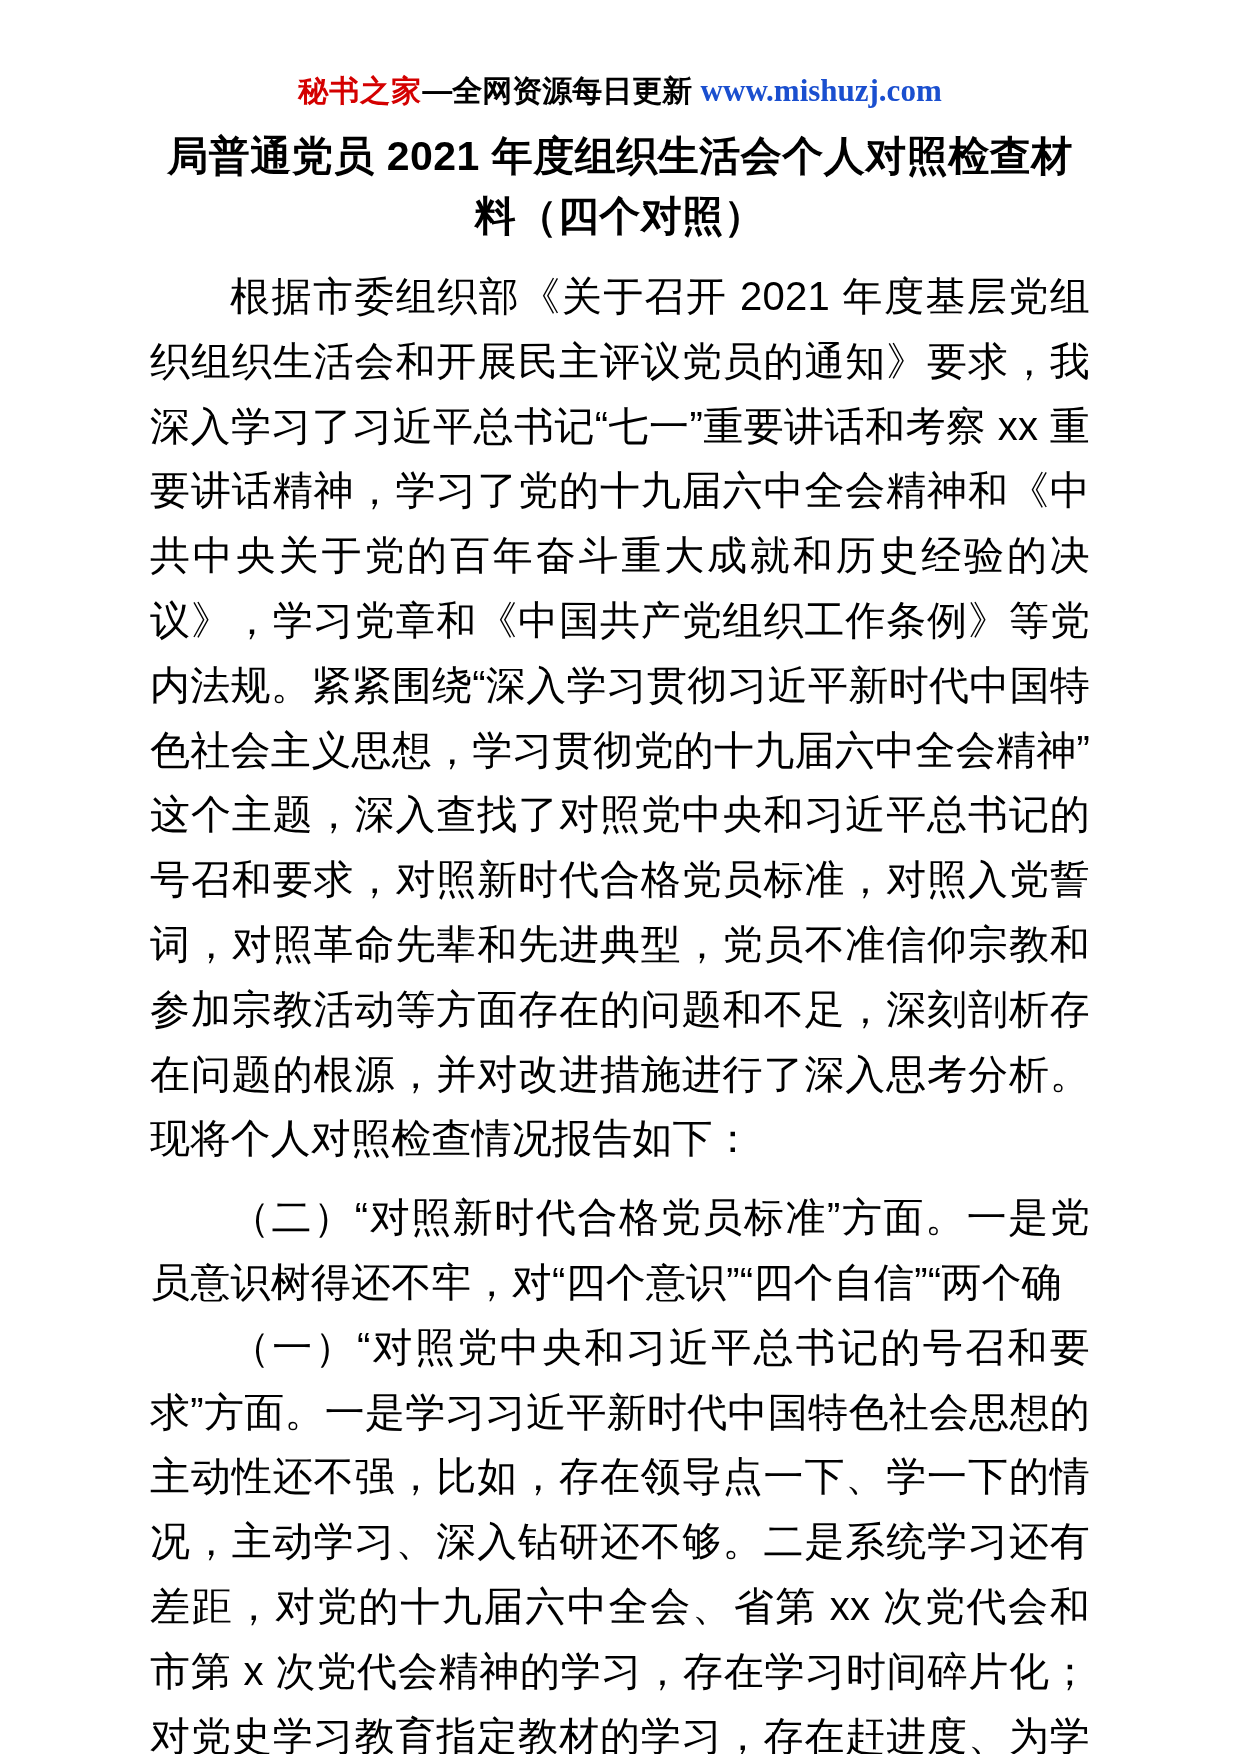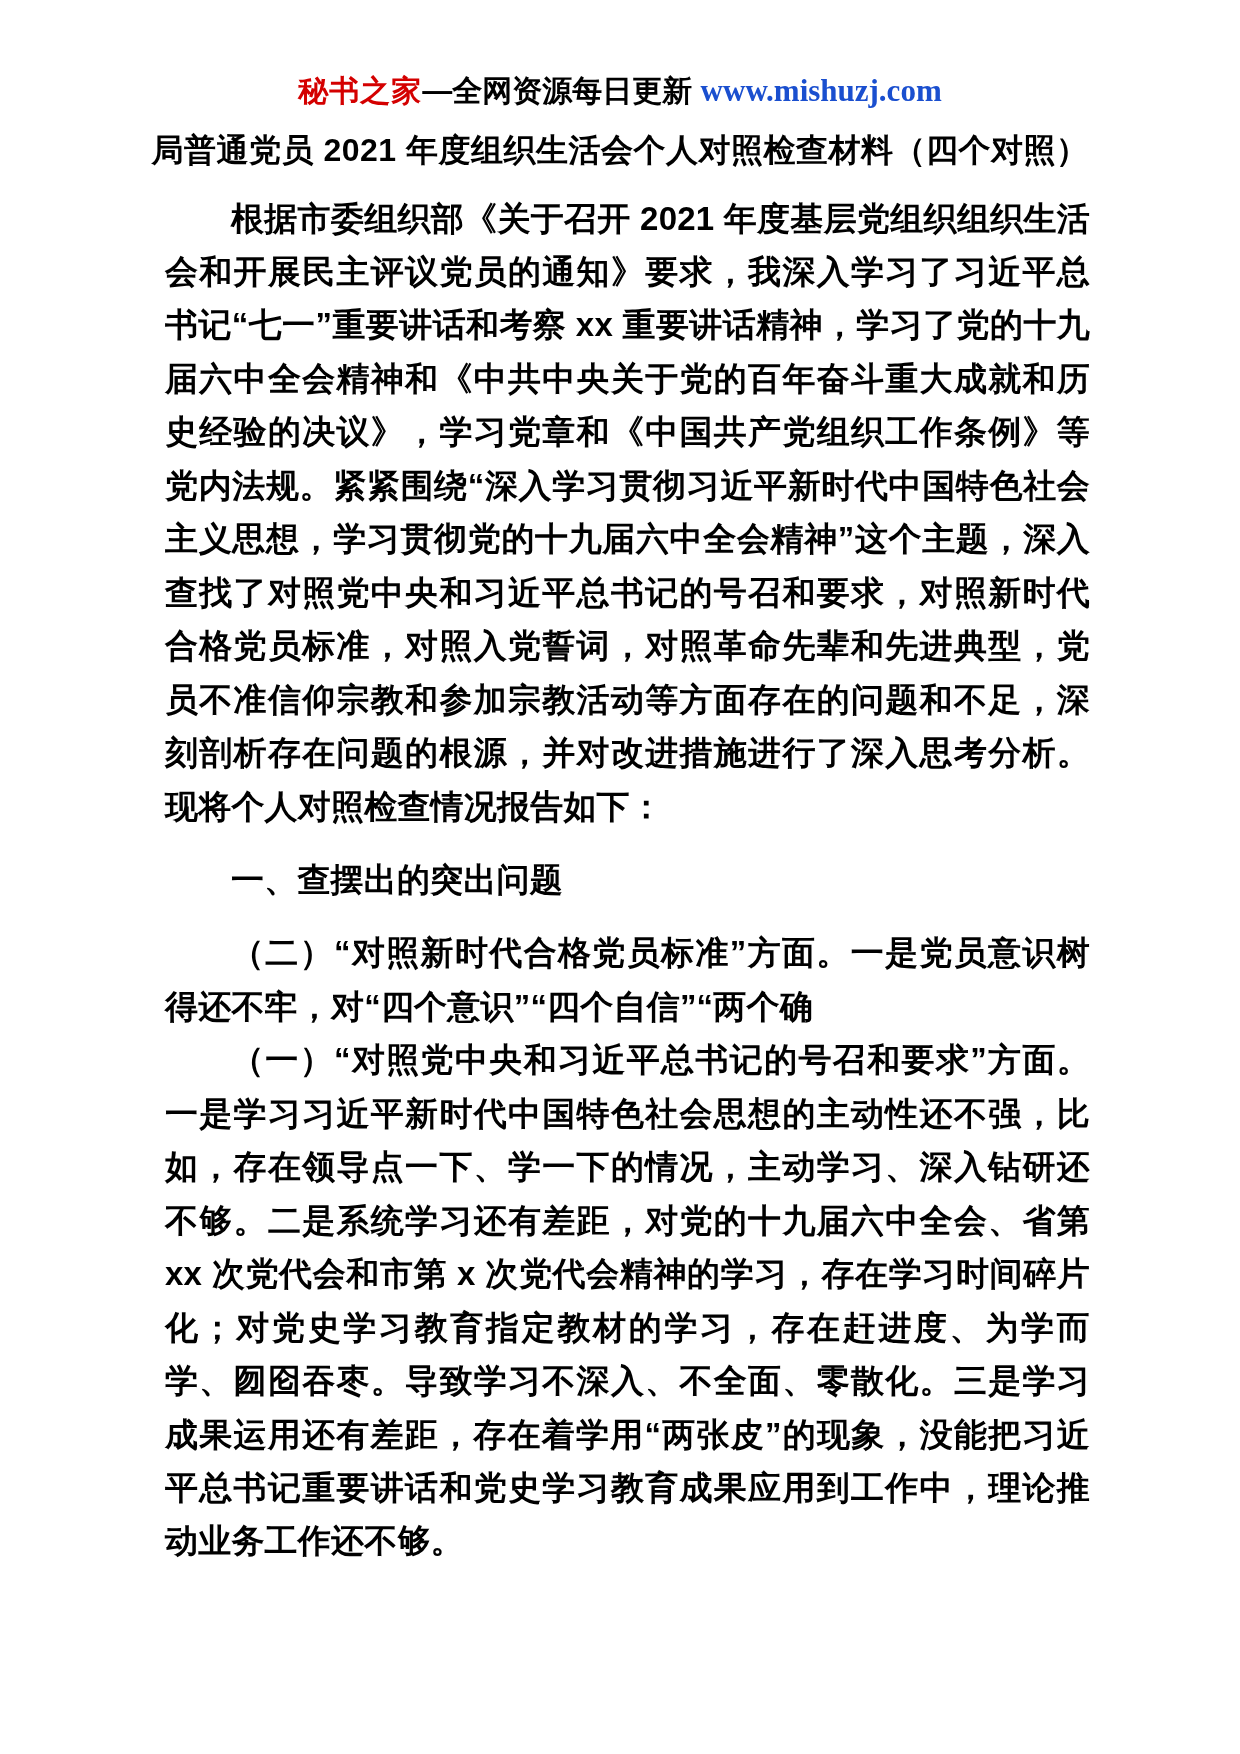--- a/index.html
+++ b/index.html
@@ -39,35 +39,34 @@
     font-weight: bold;
   }
   .watermark .site {
     color: #1a4fcf;
     font-weight: bold;
     font-family: "Liberation Serif", serif;
     font-size: 31px;
   }
   .doc-title {
     text-align: center;
-    font-size: 32px;
+    font-size: 41px;
     font-weight: bold;
     line-height: 1.45;
     letter-spacing: 0.5px;
     margin: 4px 0 18px 0;
     font-family: "Liberation Sans", sans-serif;
   }
   .para {
-    font-size: 33px;
+    font-size: 40px;
     line-height: 1.62;
     text-align: justify;
     text-justify: inter-ideograph;
-    margin: 0 0 14px 15px;
+    margin: 0 0 14px 0;
     letter-spacing: 0.2px;
-    font-weight: bold;
   }
   .para.indent {
     text-indent: 2em;
   }
   .para.heading {
     text-indent: 2em;
     margin-top: 20px;
     margin-bottom: 20px;
   }
   .para.last {
@@ -81,19 +80,18 @@
 
   <div class="watermark">
     <span class="brand">秘书之家</span><span class="tagline">—全网资源每日更新</span>
     <span class="site">www.mishuzj.com</span>
   </div>
 
   <h1 class="doc-title">局普通党员 2021 年度组织生活会个人对照检查材料（四个对照）</h1>
 
   <p class="para indent">根据市委组织部《关于召开 2021 年度基层党组织组织生活会和开展民主评议党员的通知》要求，我深入学习了习近平总书记“七一”重要讲话和考察 xx 重要讲话精神，学习了党的十九届六中全会精神和《中共中央关于党的百年奋斗重大成就和历史经验的决议》，学习党章和《中国共产党组织工作条例》等党内法规。紧紧围绕“深入学习贯彻习近平新时代中国特色社会主义思想，学习贯彻党的十九届六中全会精神”这个主题，深入查找了对照党中央和习近平总书记的号召和要求，对照新时代合格党员标准，对照入党誓词，对照革命先辈和先进典型，党员不准信仰宗教和参加宗教活动等方面存在的问题和不足，深刻剖析存在问题的根源，并对改进措施进行了深入思考分析。现将个人对照检查情况报告如下：</p>
 
-  <p class="para heading">一、查摆出的突出问题</p>
 
   <p class="para indent last">（二）“对照新时代合格党员标准”方面。一是党员意识树得还不牢，对“四个意识”“四个自信”“两个确</p>
 
   <p class="para indent">（一）“对照党中央和习近平总书记的号召和要求”方面。一是学习习近平新时代中国特色社会思想的主动性还不强，比如，存在领导点一下、学一下的情况，主动学习、深入钻研还不够。二是系统学习还有差距，对党的十九届六中全会、省第 xx 次党代会和市第 x 次党代会精神的学习，存在学习时间碎片化；对党史学习教育指定教材的学习，存在赶进度、为学而学、囫囵吞枣。导致学习不深入、不全面、零散化。三是学习成果运用还有差距，存在着学用“两张皮”的现象，没能把习近平总书记重要讲话和党史学习教育成果应用到工作中，理论推动业务工作还不够。</p>
 
 </div>
 
 </body></html>

